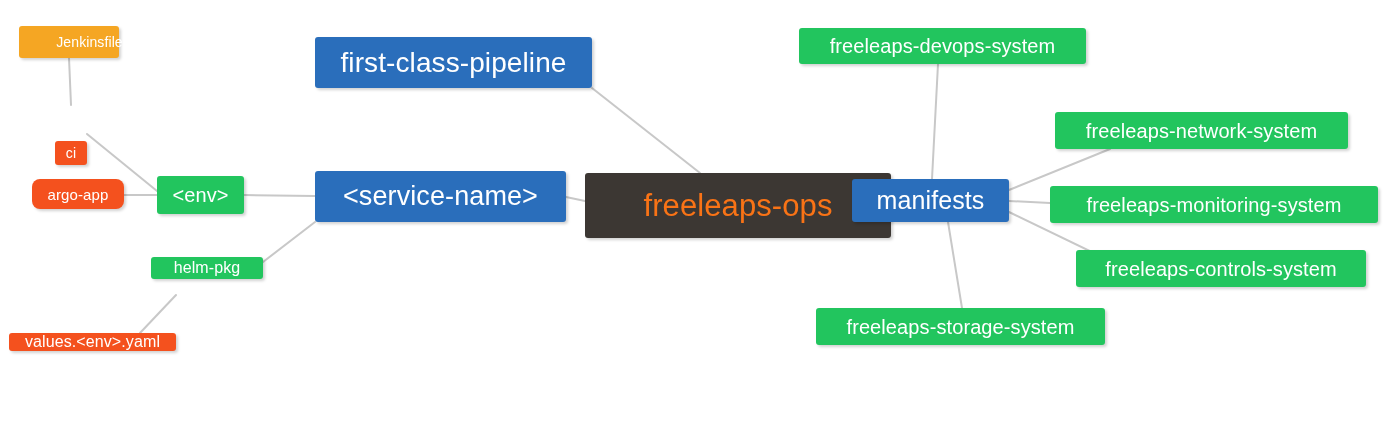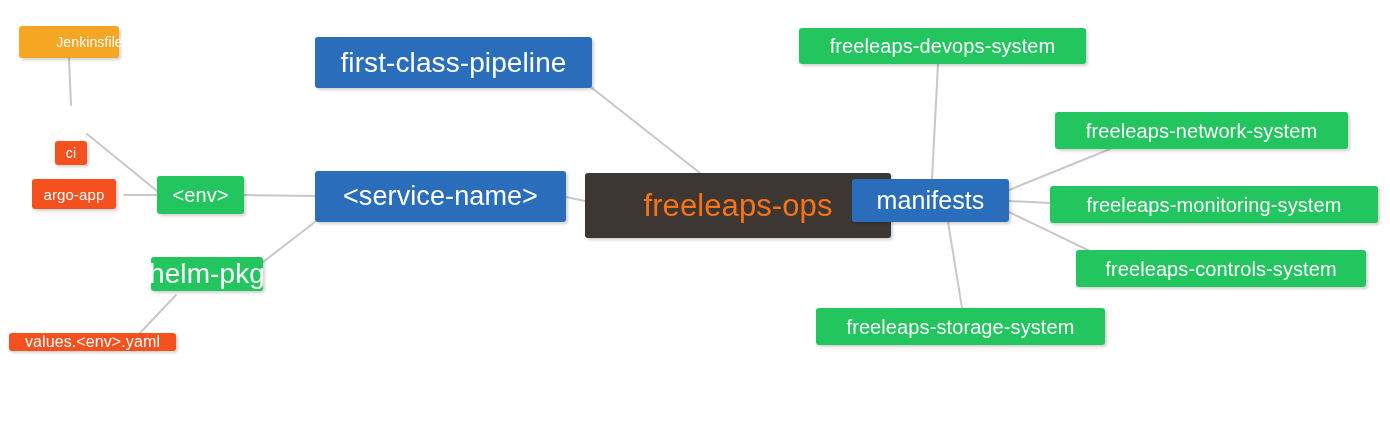--- a/index.html
+++ b/index.html
@@ -66,27 +66,27 @@
       <line x1="1009" y1="201" x2="1050" y2="203" stroke="#c8c8c8" stroke-width="2" stroke-linecap="round"></line>
       <line x1="1009" y1="212" x2="1100" y2="256" stroke="#c8c8c8" stroke-width="2" stroke-linecap="round"></line>
       <line x1="948" y1="222" x2="962" y2="308" stroke="#c8c8c8" stroke-width="2" stroke-linecap="round"></line>
     </svg>
 <div class="node" style="left: 19px; top: 26px; width: 100px; height: 32px; background: rgb(245, 166, 35); font-size: 14px; color: rgb(255, 255, 255); padding-left: 41px;">
       <span class="node-label">Jenkinsfile</span>
     </div>
     <div class="node" style="left: 55px; top: 105px; width: 32px; height: 24px; background: rgb(244, 81, 30); font-size: 14px; color: rgb(255, 255, 255); margin-top: 36px;">
       <span class="node-label">ci</span>
     </div>
-    <div class="node" style="left: 32px; top: 179px; width: 84px; height: 30px; background: rgb(244, 81, 30); font-size: 15px; color: rgb(255, 255, 255);">
+    <div class="node" style="left: 32px; top: 179px; width: 92px; height: 30px; background: rgb(244, 81, 30); font-size: 15px; color: rgb(255, 255, 255); border-radius: 8px;">
       <span class="node-label">argo-app</span>
     </div>
     <div class="node" style="left: 157px; top: 176px; width: 87px; height: 38px; background: rgb(34, 197, 94); font-size: 20px; color: rgb(255, 255, 255); text-align: right;">
       <span class="node-label">&lt;env&gt;</span>
     </div>
-    <div class="node" style="left: 151px; top: 257px; width: 112px; height: 34px; background: rgb(34, 197, 94); font-size: 28px; color: rgb(255, 255, 255);">
+    <div class="node" style="left: 151px; top: 257px; width: 112px; height: 22px; background: rgb(34, 197, 94); font-size: 16px; color: rgb(255, 255, 255);">
       <span class="node-label">helm-pkg</span>
     </div>
     <div class="node" style="left: 9px; top: 333px; width: 167px; height: 18px; background: rgb(244, 81, 30); font-size: 16px; color: rgb(255, 255, 255);">
       <span class="node-label">values.&lt;env&gt;.yaml</span>
     </div>
     <div class="node" style="left: 315px; top: 37px; width: 277px; height: 51px; background: rgb(42, 110, 187); font-size: 28px; color: rgb(255, 255, 255);">
       <span class="node-label">first-class-pipeline</span>
     </div>
     <div class="node" style="left: 315px; top: 171px; width: 251px; height: 51px; background: rgb(42, 110, 187); font-size: 27px; color: rgb(255, 255, 255);">
       <span class="node-label">&lt;service-name&gt;</span>

